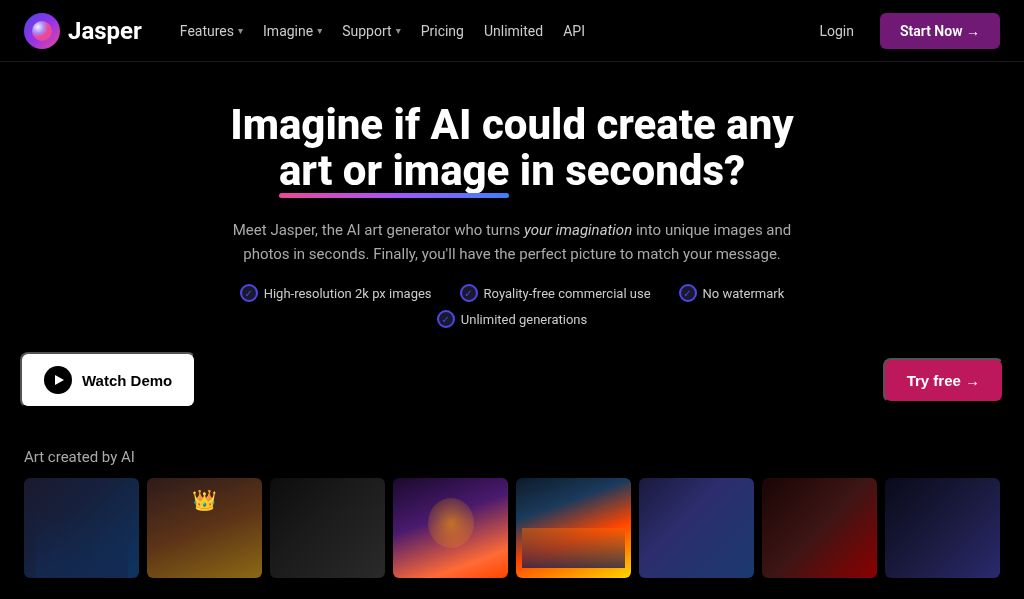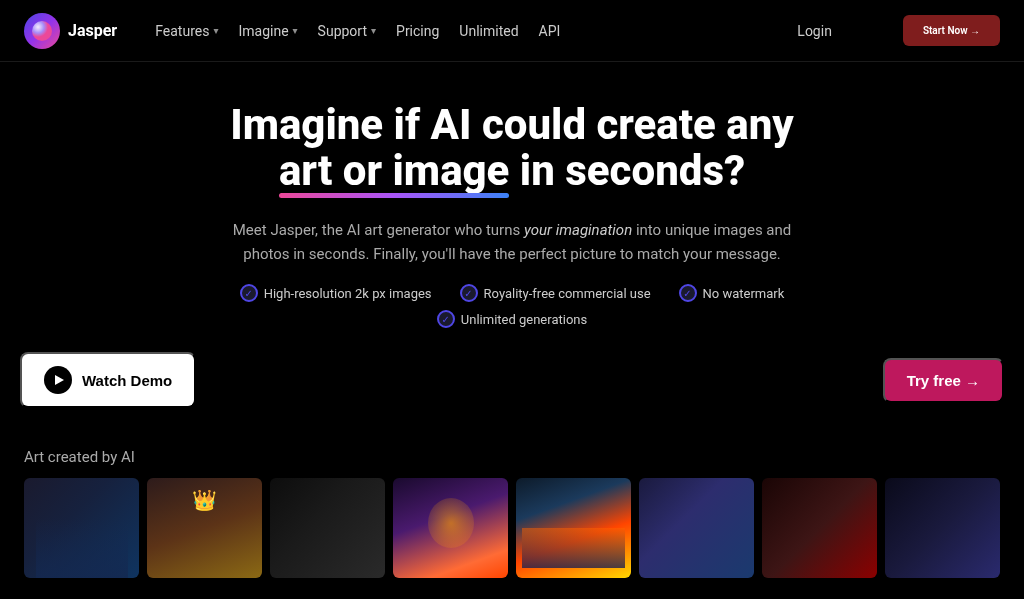--- a/index.html
+++ b/index.html
@@ -31,21 +31,21 @@
       width: 36px;
       height: 36px;
       border-radius: 50%;
       background: linear-gradient(135deg, #4f46e5, #9333ea, #ec4899);
       display: flex;
       align-items: center;
       justify-content: center;
       font-size: 18px;
     }
     .logo-text {
-      font-size: 16px;
+      font-size: 24px;
       font-weight: 700;
       color: #fff;
     }
     .nav-links {
       display: flex;
       align-items: flex-end;
       flex: 1;
     }
     .nav-link {
       color: #ccc;
@@ -67,32 +67,31 @@
       gap: 16px;
       margin-left: auto;
     }
     .login-btn {
       color: #ccc;
       font-size: 14px;
       cursor: pointer;
       padding: 6px 10px;
     }
     .start-btn {
-      background: #7f1d1d;
+      background: #701a75;
       color: #fff;
-      font-size: 10px;
+      font-size: 14px;
       font-weight: 600;
       padding: 10px 20px;
       border-radius: 6px;
       cursor: pointer;
       display: flex;
       align-items: center;
       gap: 6px;
       white-space: nowrap;
-      margin-left: 45px;
     }
 
     
     .hero {
       text-align: center;
       padding: 40px 20px 20px;
       position: relative;
     }
     .hero-title {
       font-size: 42px;

